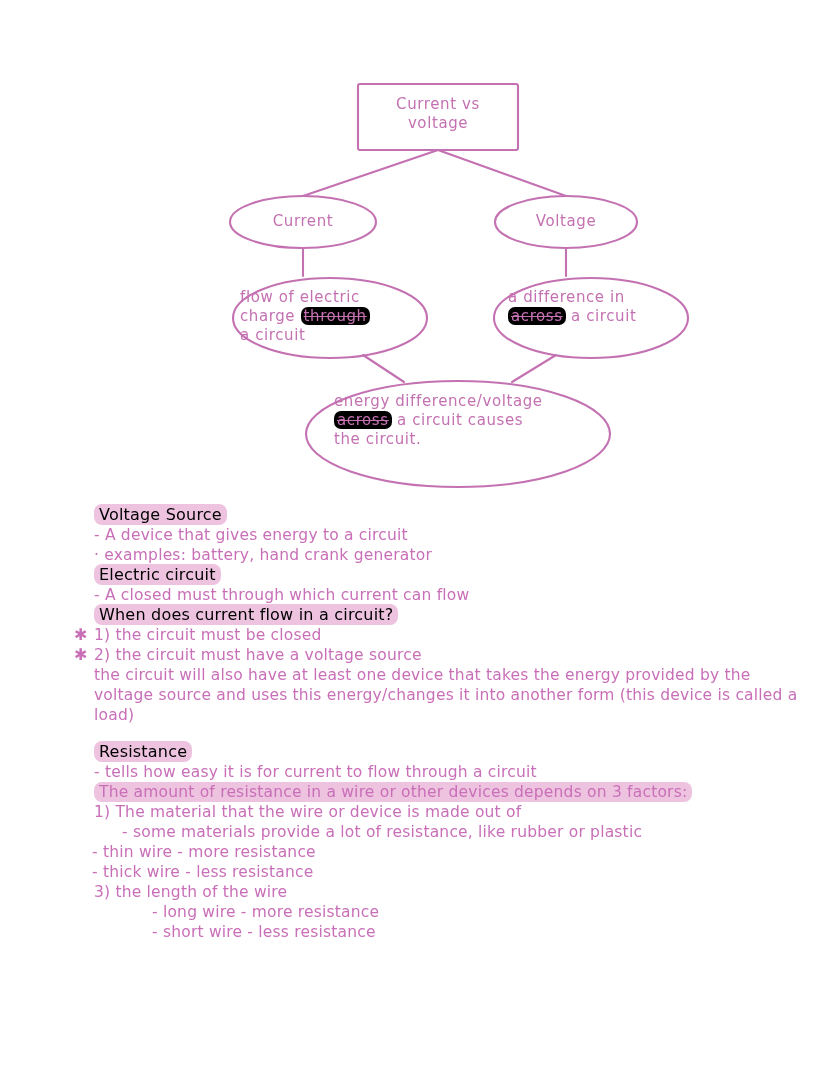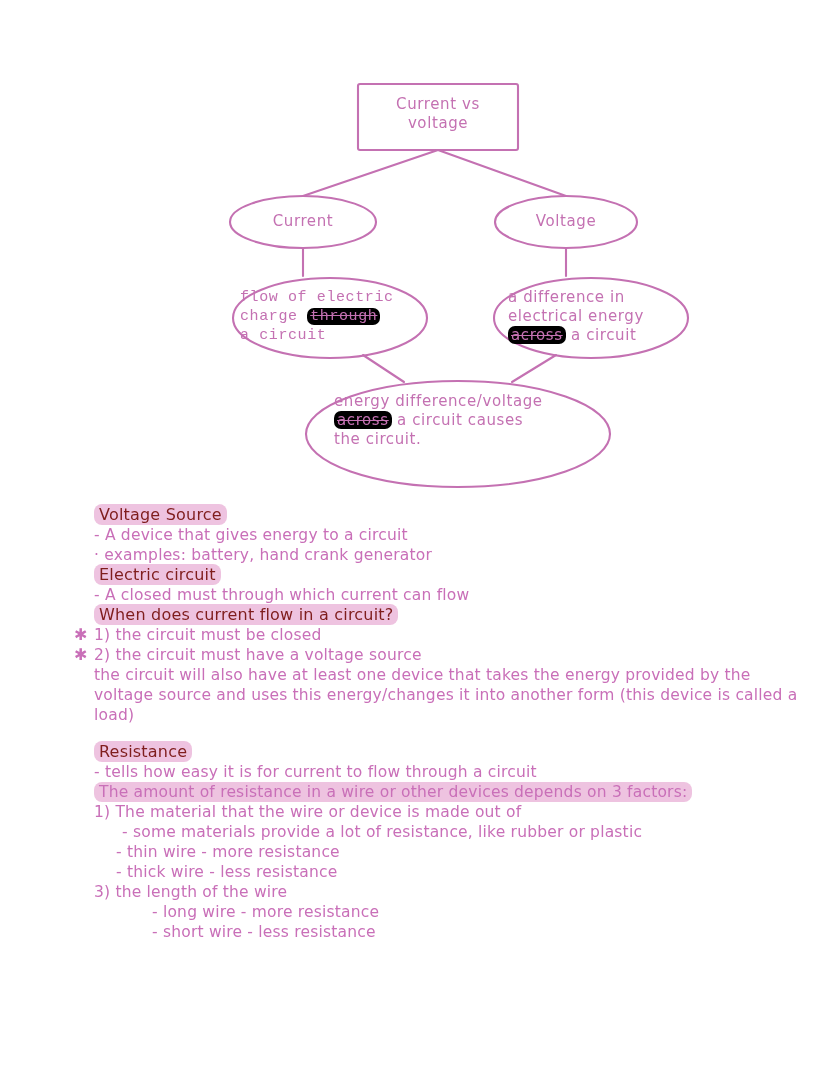--- a/index.html
+++ b/index.html
@@ -72,25 +72,25 @@
   .note-line .star {
     position: absolute;
     left: 74px;
     top: 0px;
     color: #c96fb8;
     font-size: 16px;
     line-height: 20px;
   }
   .note-head {
     font-size: 16px;
-    color: #7f1d1d;
+    color: #000000;
   }
   .spacer { height: 17px; }
   .indent1 { padding-left: 122px; }
-  .indent2 { padding-left: 116px; }
+  .indent2 { padding-left: 92px; }
   .indent3 { padding-left: 152px; }
 
   .band {
     background: #eec3e0;
     border-radius: 8px;
     padding: 1px 5px;
     box-decoration-break: clone;
     -webkit-box-decoration-break: clone;
   }
 </style>
@@ -126,30 +126,29 @@
   <div class="node-text title" style="left:358px; top:95px; width:160px;">
     <div>Current vs</div>
     <div>voltage</div>
   </div>
 
   
   <div class="node-text title" style="left:230px; top:212px; width:146px;">Current</div>
   <div class="node-text title" style="left:495px; top:212px; width:142px;">Voltage</div>
 
   
-  <div class="node-text small" style="left:240px; top:288px; width:186px; text-align:left;font-family:Liberation Mono, monospace;">
+  <div class="node-text small" style="left:240px; top:288px; width:186px; text-align:left;">
     <div><span>flow of electric</span></div>
     <div><span>charge </span><span class="hl-strike">through</span></div>
     <div><span>a circuit</span></div>
   </div>
 
   
   <div class="node-text small" style="left:508px; top:288px; width:190px; text-align:left;">
     <div><span>a difference in</span></div>
-    <div><span>electrical energy</span></div>
     <div><span class="hl-strike">across</span><span> a circuit</span></div>
   </div>
 
   
   <div class="node-text small" style="left:334px; top:392px; width:266px; text-align:left;">
     <div><span>energy difference/voltage</span></div>
     <div><span class="hl-strike">across</span><span> a circuit causes</span></div>
     <div><span>the circuit.</span></div>
   </div>
 </div>

